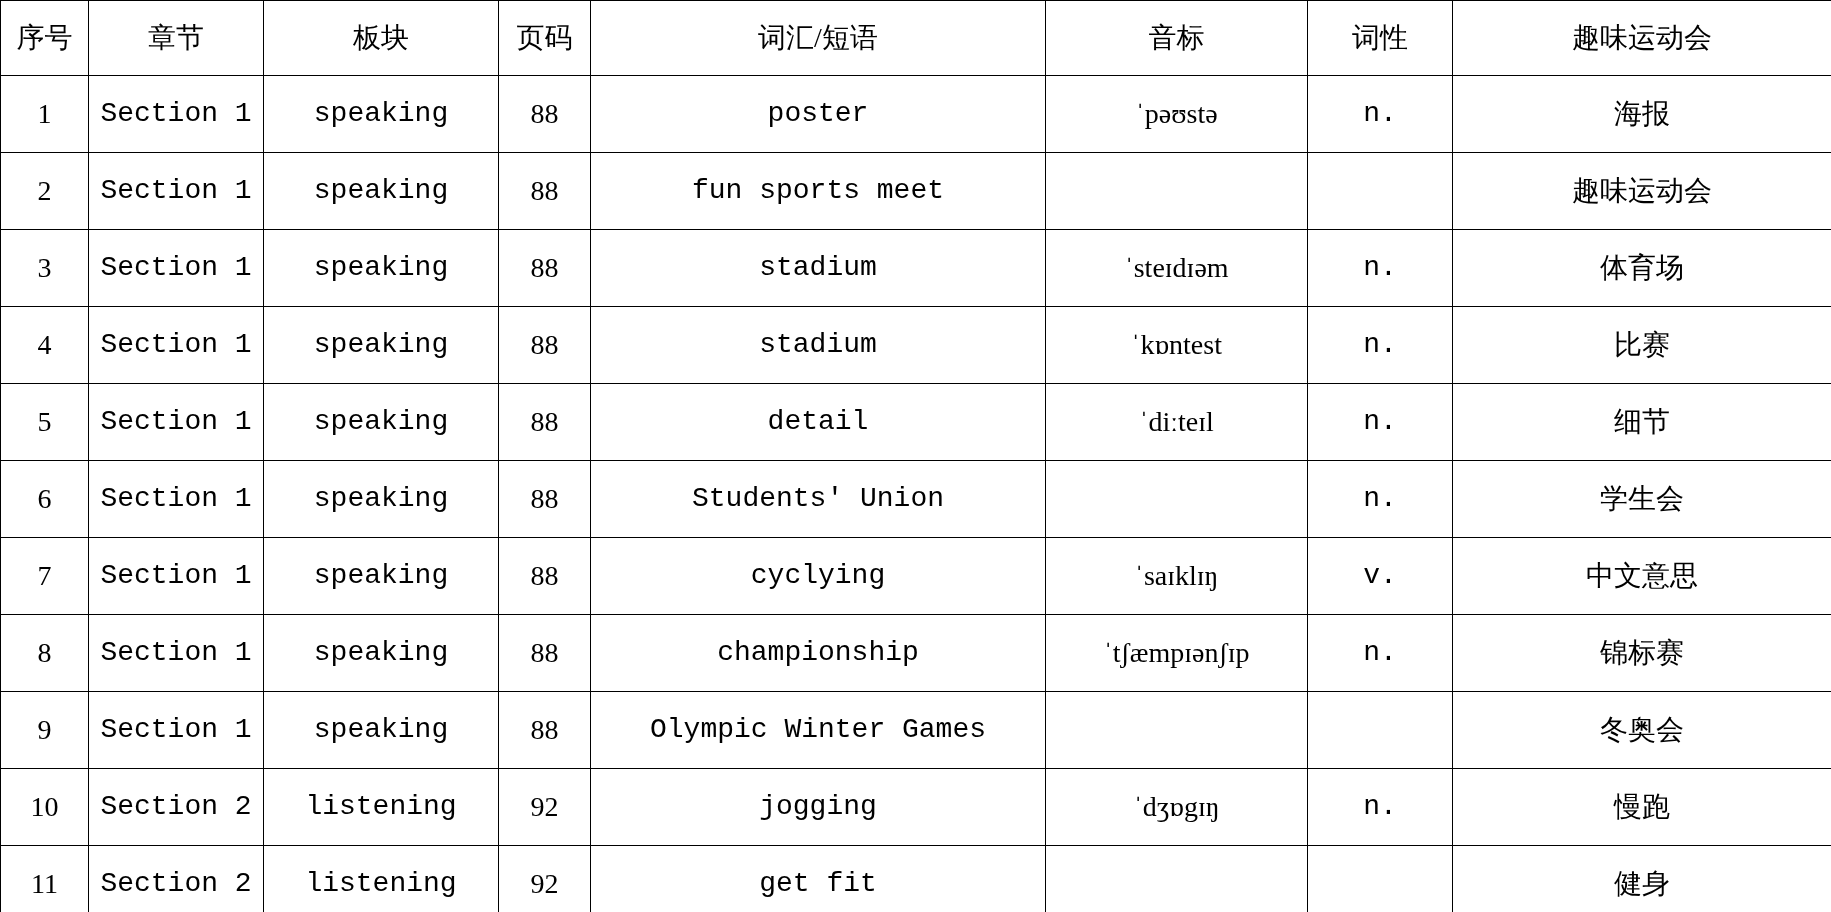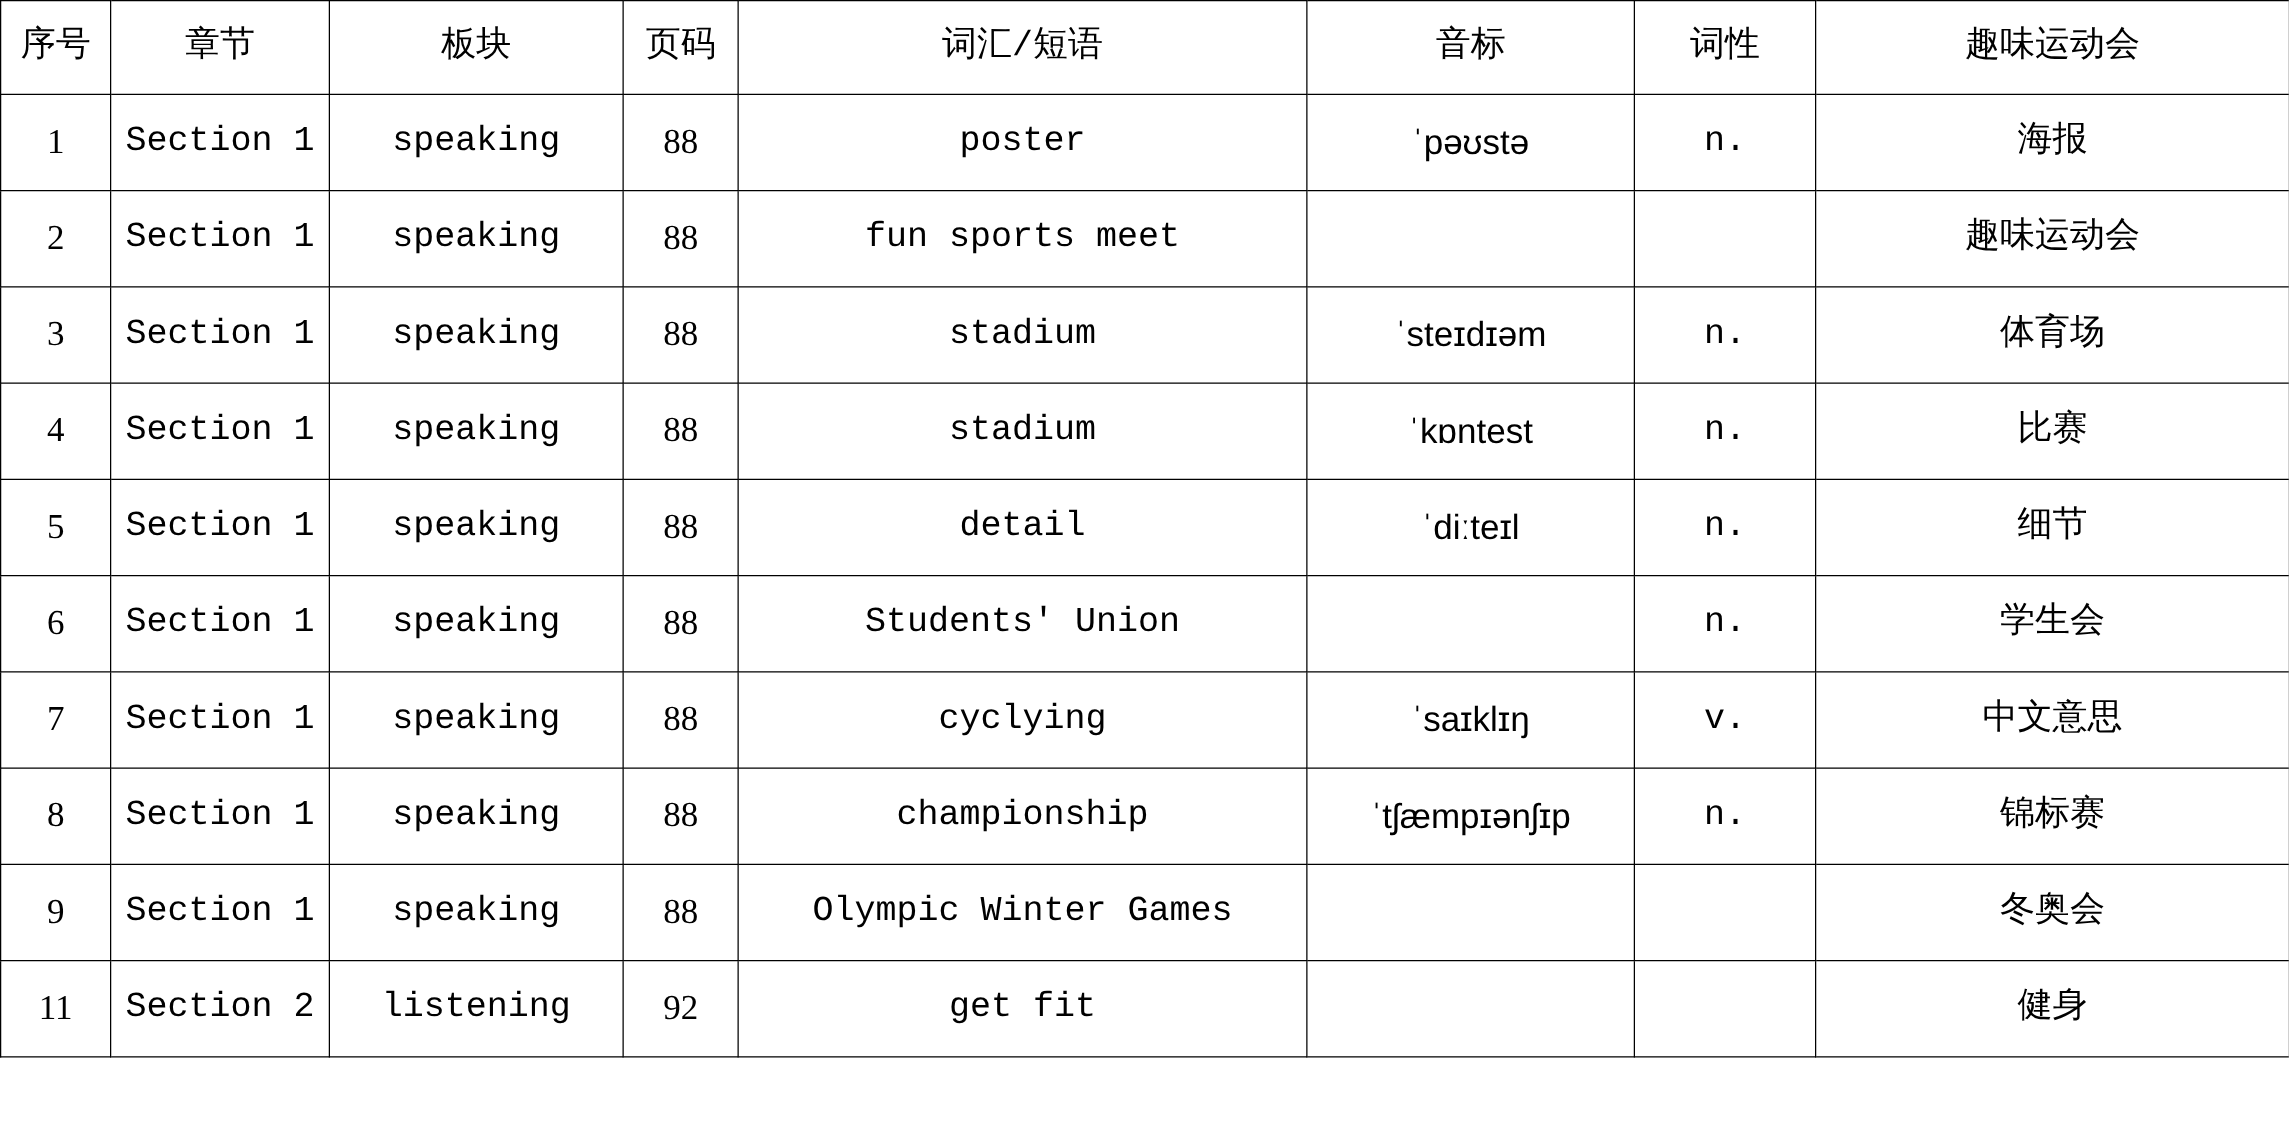--- a/index.html
+++ b/index.html
@@ -45,26 +45,26 @@
   col.c-index   { width: 88px; }
   col.c-chapter { width: 175px; }
   col.c-module  { width: 235px; }
   col.c-page    { width: 92px; }
   col.c-word    { width: 455px; }
   col.c-phon    { width: 262px; }
   col.c-pos     { width: 145px; }
   col.c-meaning { width: 379px; }
 
   .cn {
-    font-family: Liberation Mono, monospace;
+    font-family: Liberation Serif, serif;
     font-size: 26px;
     margin-left: 40px;
   }
   .phon {
-    font-family: Liberation Sans, sans-serif;
+    font-family: Liberation Serif, serif;
     font-size: 26px;
   }
   .latin {
     font-family: Liberation Mono, monospace;
     font-size: 29px;
   }
   .num {
     font-family: "Liberation Serif", "DejaVu Serif", serif;
     font-size: 29px;
   }
@@ -181,20 +181,30 @@
         <td class="num">9</td>
         <td class="latin">Section 1</td>
         <td class="latin">speaking</td>
         <td class="num">88</td>
         <td class="latin">Olympic Winter Games</td>
         <td class="phon"></td>
         <td class="latin"></td>
         <td class="cn">冬奥会</td>
       </tr>
       <tr>
+        <td class="num">10</td>
+        <td class="latin">Section 2</td>
+        <td class="latin">listening</td>
+        <td class="num">92</td>
+        <td class="latin">jogging</td>
+        <td class="phon">ˈdʒɒgɪŋ</td>
+        <td class="latin">n.</td>
+        <td class="cn">慢跑</td>
+      </tr>
+      <tr>
         <td class="num">11</td>
         <td class="latin">Section 2</td>
         <td class="latin">listening</td>
         <td class="num">92</td>
         <td class="latin">get fit</td>
         <td class="phon"></td>
         <td class="latin"></td>
         <td class="cn">健身</td>
       </tr>
     </tbody>

